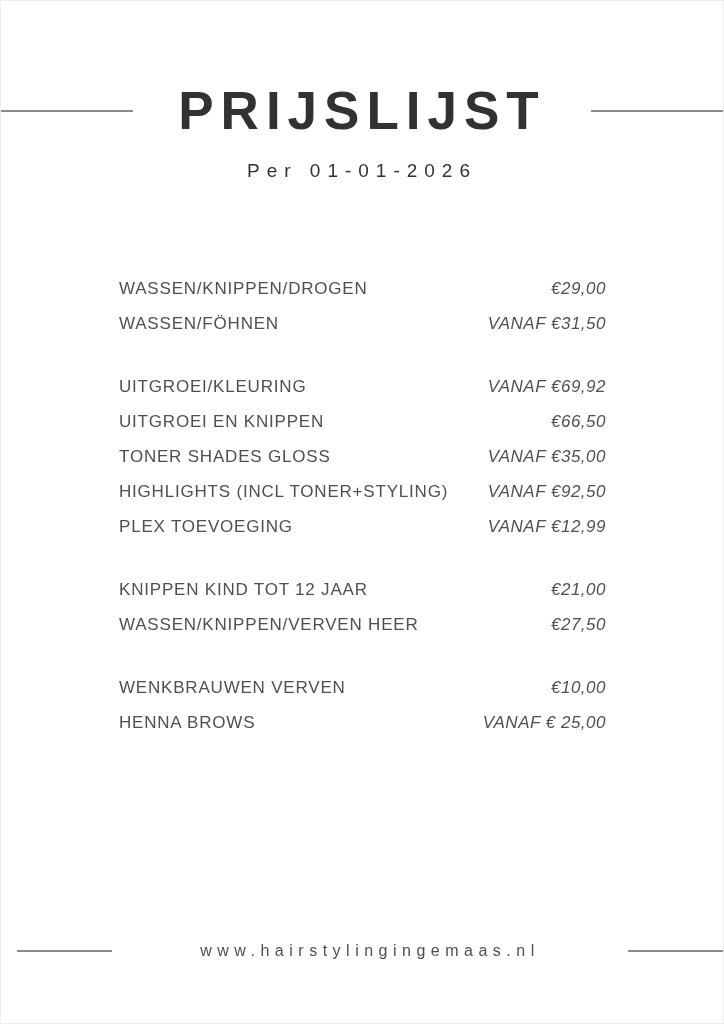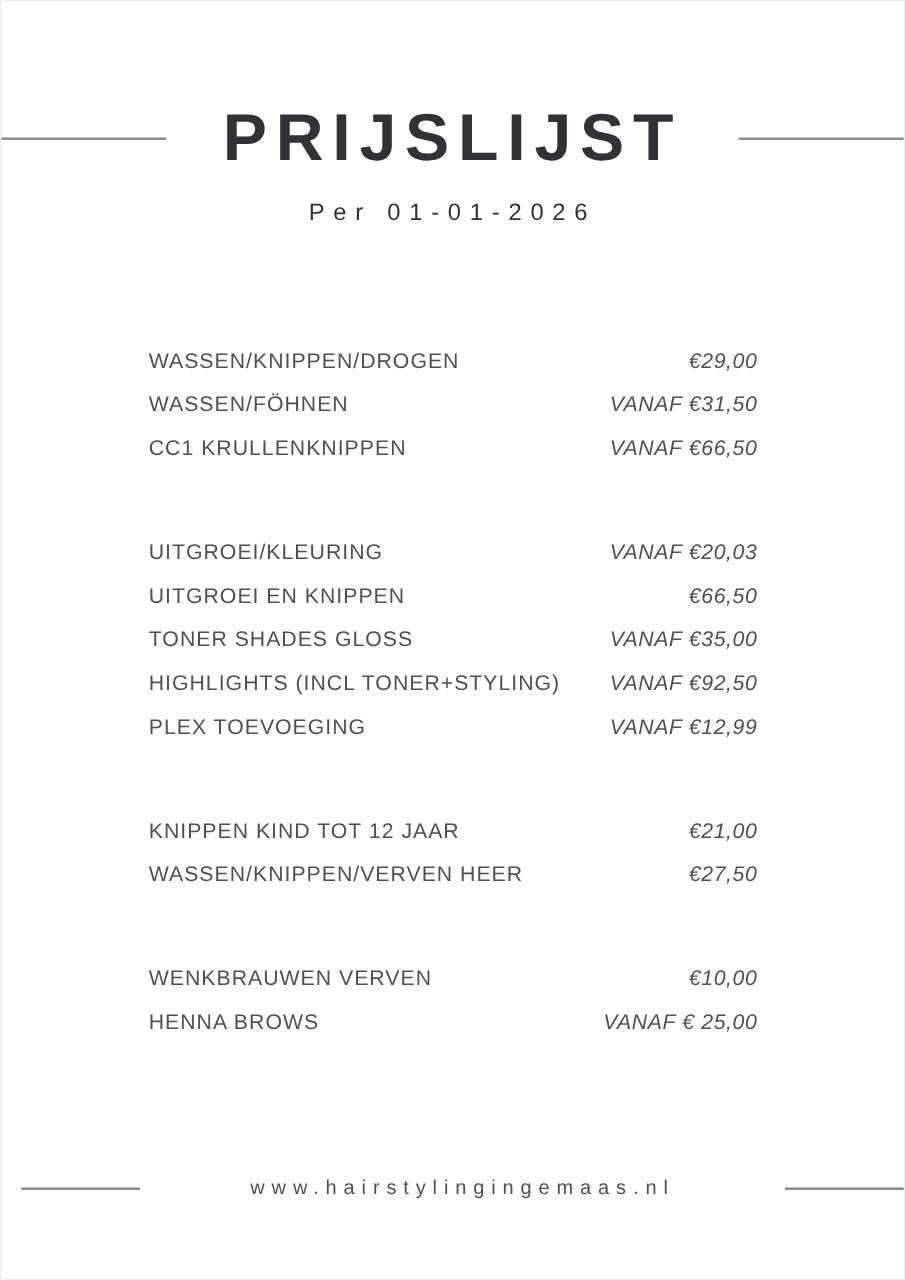--- a/index.html
+++ b/index.html
@@ -58,21 +58,21 @@
 
   
   .price-list {
     position: absolute;
     top: 270px;
     left: 118px;
     right: 117px;
   }
 
   .section + .section {
-    margin-top: 48px;
+    margin-top: 28px;
   }
 
   .row {
     display: flex;
     justify-content: space-between;
     align-items: center;
     height: 35px;
     font-size: 17px;
     color: var(--text, #4f4f53);
   }
@@ -123,29 +123,25 @@
 <div class="price-list">
     <div class="section">
       <div class="row">
         <span class="label">WASSEN/KNIPPEN/DROGEN</span>
         <span class="price">€29,00</span>
       </div>
       <div class="row">
         <span class="label">WASSEN/FÖHNEN</span>
         <span class="price">VANAF €31,50</span>
       </div>
-      <div class="row">
-        <span class="label">CC1 KRULLENKNIPPEN</span>
-        <span class="price">VANAF €66,50</span>
-      </div>
     </div>
     <div class="section">
       <div class="row">
         <span class="label">UITGROEI/KLEURING</span>
-        <span class="price">VANAF €20,03</span>
+        <span class="price">VANAF €69,92</span>
       </div>
       <div class="row">
         <span class="label">UITGROEI EN KNIPPEN</span>
         <span class="price">€66,50</span>
       </div>
       <div class="row">
         <span class="label">TONER SHADES GLOSS</span>
         <span class="price">VANAF €35,00</span>
       </div>
       <div class="row">

